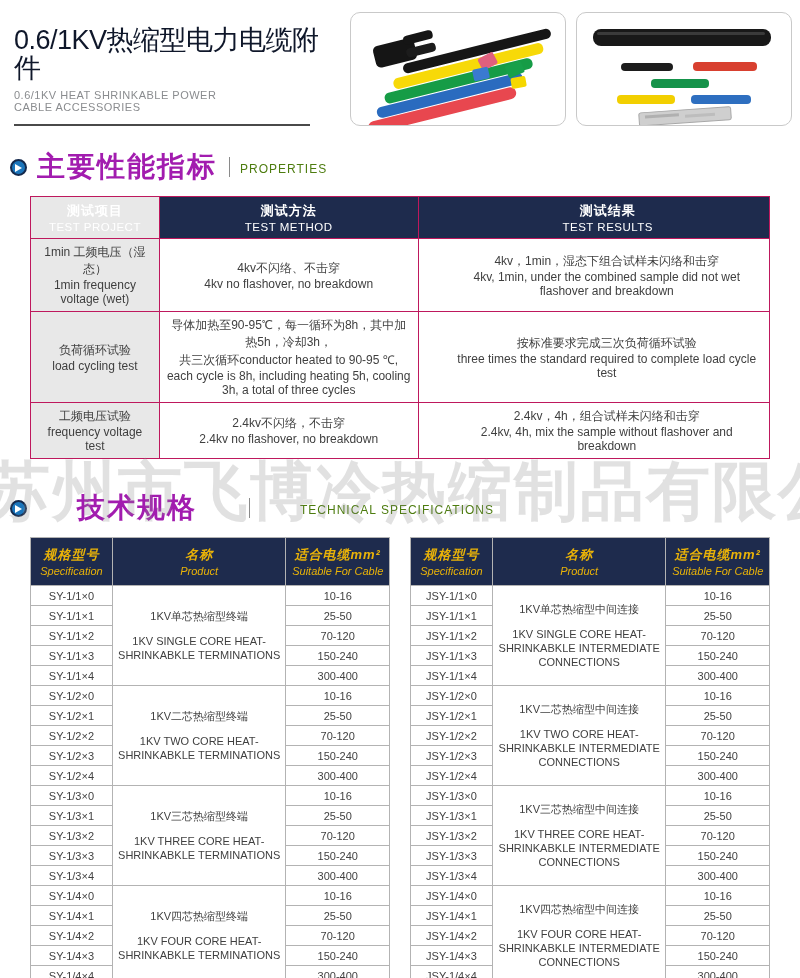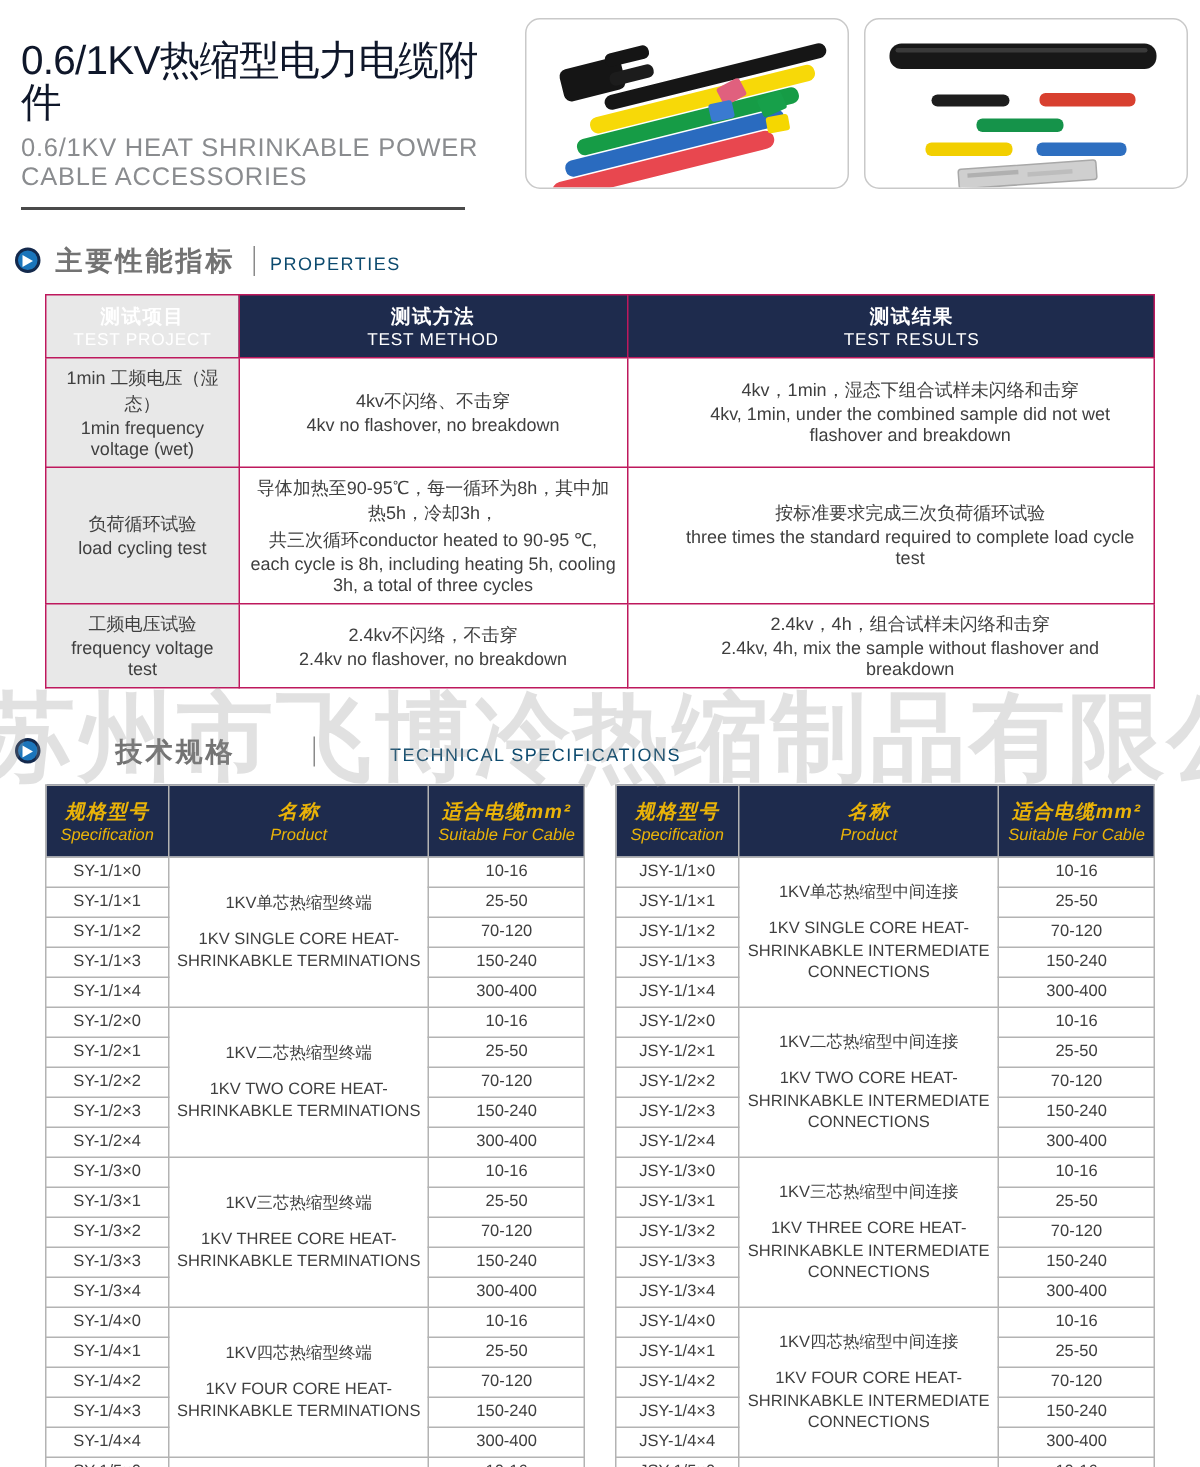--- a/index.html
+++ b/index.html
@@ -3,34 +3,34 @@
 <meta charset="utf-8">
 <style>
   * { margin:0; padding:0; box-sizing:border-box; }
   body { background:#ffffff; font-family:"Liberation Sans", sans-serif; }
   .page { position:relative; width:800px; height:978px; background:#fff; overflow:hidden; }
 
   
   .header { display:flex; padding:12px 8px 0 14px; }
   .title-block { width:330px; padding-top:14px; }
   .page-title { font-size:27px; font-weight:normal; color:#0f172a; line-height:1.05; letter-spacing:-0.5px; }
-  .page-subtitle { margin-top:6px; font-size:17px; color:#8a8c8f; line-height:1.15; letter-spacing:0.5px; }
+  .page-subtitle { margin-top:6px; font-size:11px; color:#8a8c8f; line-height:1.15; letter-spacing:0.5px; }
   .title-rule { margin-top:10px; width:296px; border-bottom:2px solid #4a4a4a; }
   .photo-box { width:216px; height:114px; border:1px solid #c9c9c9; border-radius:10px; background:#fff; margin-left:10px; overflow:hidden; flex:0 0 auto; }
 
   
   .section-head { display:flex; align-items:center; margin:0 0 10px 10px; }
   .section-head.first { margin-top:22px; }
   .section-head.second { margin-top:30px;gap:40px; }
   .sec-icon { width:17px; height:17px; border-radius:50%; background:#1b75bb; border:2px solid #14294c; position:relative; margin-right:10px; flex:0 0 auto; }
   .sec-icon::after { content:""; position:absolute; left:3px; top:3px; width:0; height:0;
      border-top:4px solid transparent; border-bottom:4px solid transparent; border-left:7px solid #ffffff; }
-  .sec-zh { font-size:18px; font-weight:bold; color:#737373; letter-spacing:2px; }
+  .sec-zh { font-size:28px; font-weight:bold; color:#a21caf; letter-spacing:2px; }
   .sec-div { width:1px; height:20px; background:#8a8a8a; margin:0 10px 0 12px; }
-  .sec-en { font-size:12px; color:#0c4a6e; letter-spacing:1px; padding-top:4px; }
+  .sec-en { font-size:12px; color:#4d7c0f; letter-spacing:1px; padding-top:4px; }
 
   
   table { border-collapse:collapse; }
   .props-table { margin-left:30px; width:740px; }
   .props-table th, .props-table td { border:1px solid #be185d; text-align:center; vertical-align:middle; }
   .props-table th { background:#1e2b4d; color:#fff; padding:5px 4px; font-weight:normal; }
   .props-table th .h-zh { font-size:13px; font-weight:bold; letter-spacing:1px; }
   .props-table th .h-en { font-size:11.5px; letter-spacing:0.5px; margin-top:1px; }
   .props-table td { padding:5px 6px; color:#3f3f3f; }
   .props-table td .c-zh { font-size:12px; }

